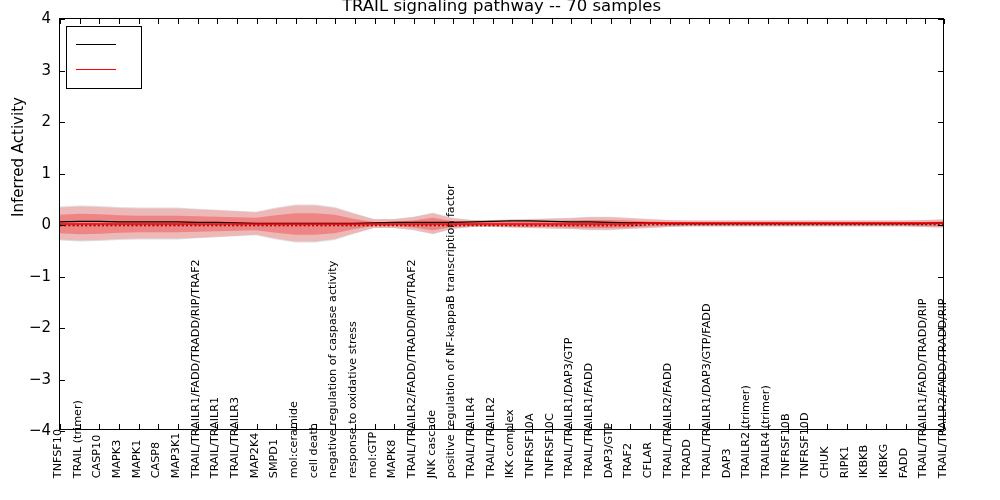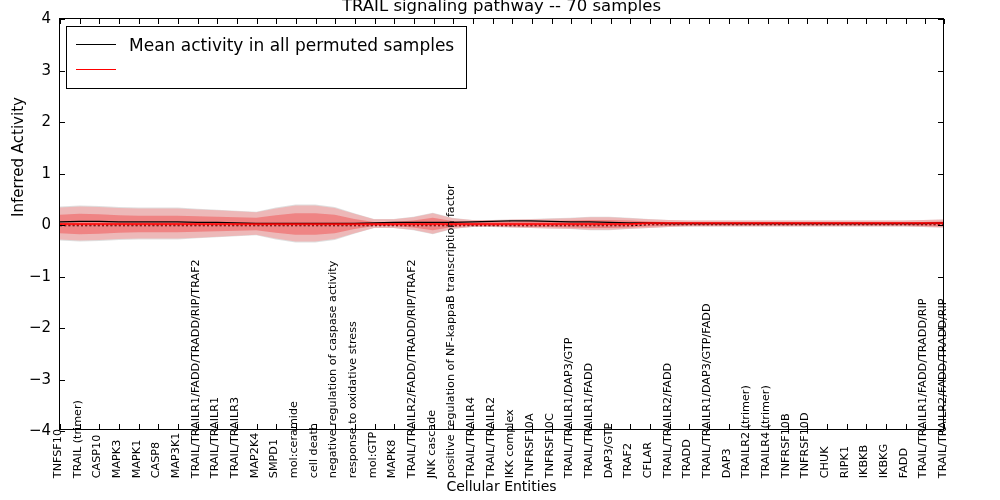--- a/index.html
+++ b/index.html
@@ -298,25 +298,23 @@
       <div class="xl" style="left: 731.667px;">TNFRSF10B</div>
       <div class="xl" style="left: 751.333px;">TNFRSF10D</div>
       <div class="xl" style="left: 771px;">CHUK</div>
       <div class="xl" style="left: 790.667px;">RIPK1</div>
       <div class="xl" style="left: 810.333px;">IKBKB</div>
       <div class="xl" style="left: 830px;">IKBKG</div>
       <div class="xl" style="left: 849.667px;">FADD</div>
       <div class="xl" style="left: 869.333px;">TRAIL/TRAILR1/FADD/TRADD/RIP</div>
       <div class="xl" style="left: 889px;">TRAIL/TRAILR2/FADD/TRADD/RIP</div>
     </div>
-  <div id="xlabel-text">Cellular Entities</div>
 
   <div id="legend">
     <div class="legend-row">
       <span class="legend-line"></span>
-      <span class="legend-text">Mean activity in all permuted samples</span>
     </div>
     <div class="legend-row">
       <span class="legend-line red"></span>
     </div>
   </div>
 
 </div>
 
 </body></html>

